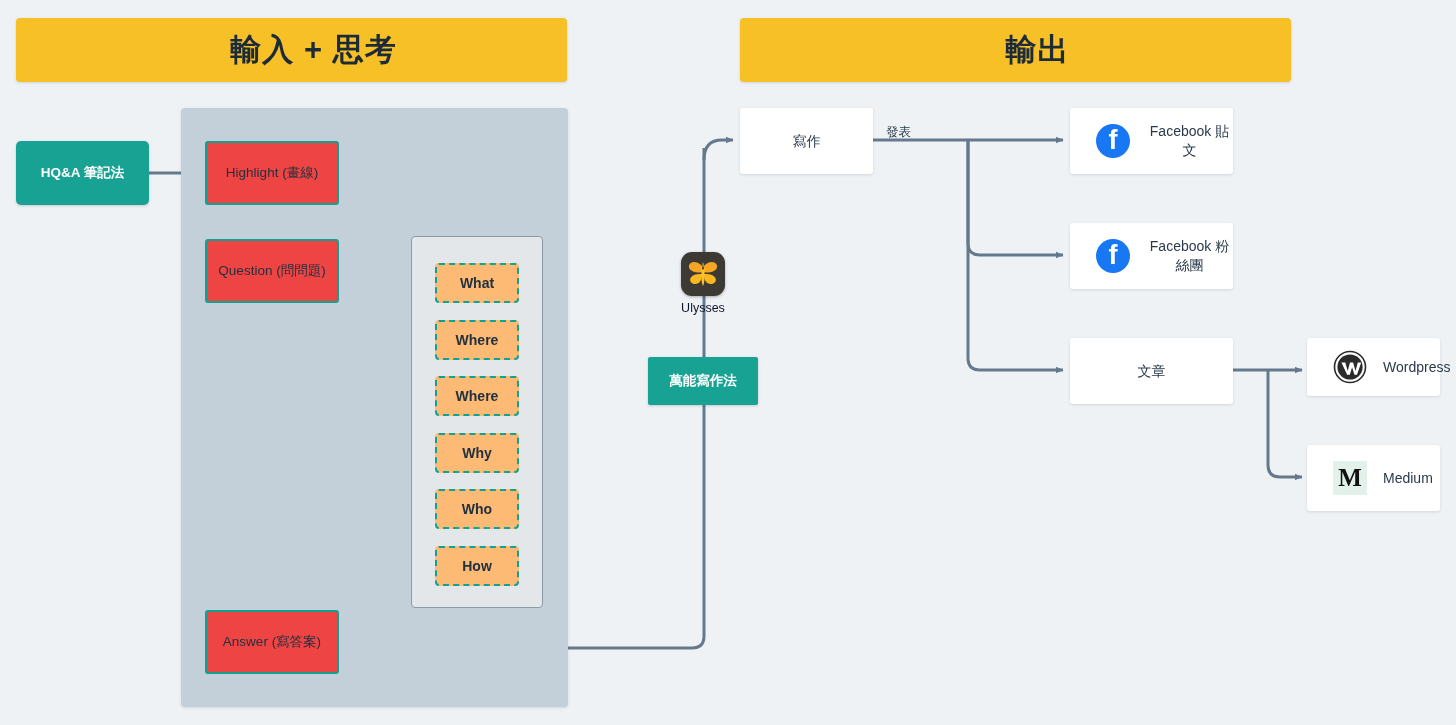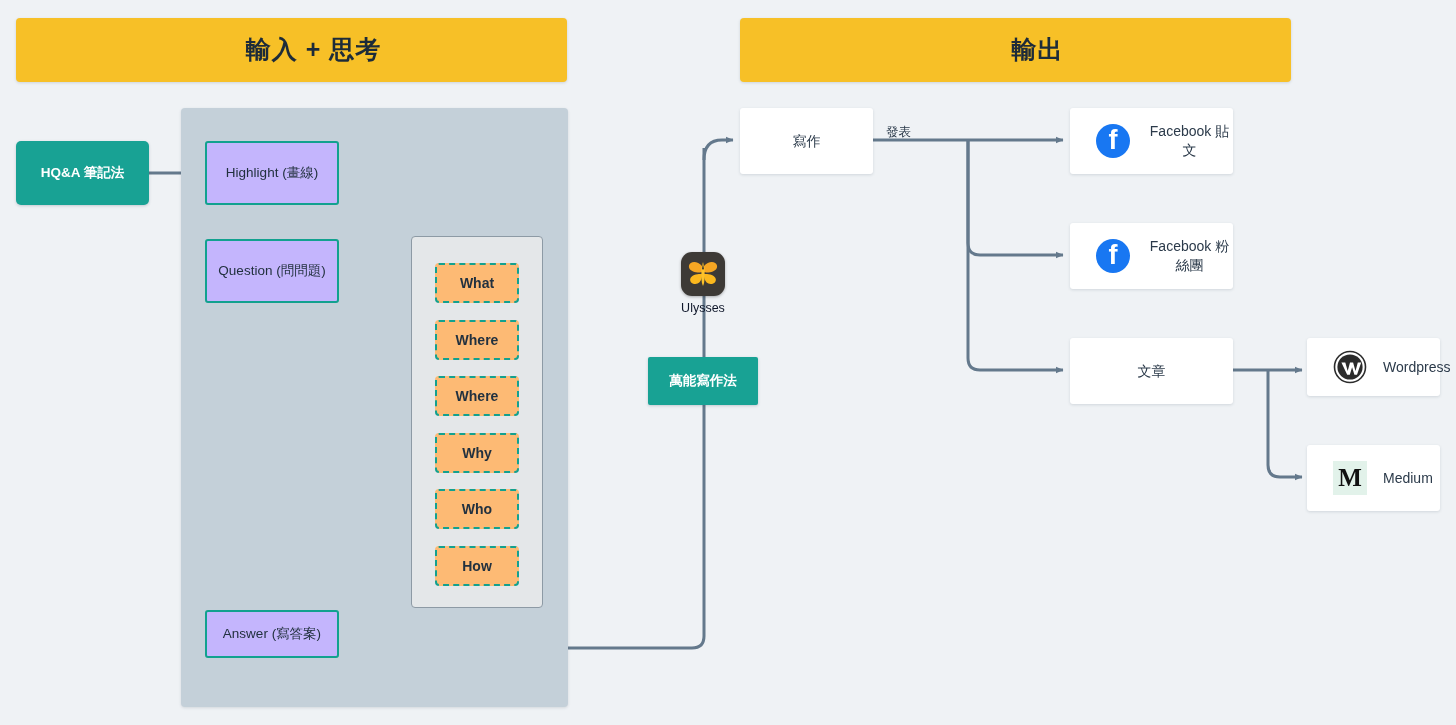--- a/index.html
+++ b/index.html
@@ -16,41 +16,41 @@
 
   
   .node { position: absolute; z-index: 2; display: flex; align-items: center;
           justify-content: center; text-align: center; line-height: 1.35; }
 
   
   .banner {
     background: #f7c027;
     border-radius: 4px;
     color: #1d2b39;
-    font-size: 25px;
+    font-size: 31px;
     font-weight: 700;
     letter-spacing: 1px;
     box-shadow: 0 1px 3px rgba(40,60,80,.16);
     padding-left: 44px;
   }
 
   
   .teal-solid {
     background: #18a294;
     color: #ffffff;
     font-size: 13.5px;
     font-weight: 700;
     border-radius: 5px;
     box-shadow: 0 1px 3px rgba(40,60,80,.22);
   }
   .teal-solid.sq { border-radius: 2px; }
 
   
   .teal-pale {
-    background: #c4b5fd;
+    background: #ef4444;
     border: 2px solid #12a18f;
     color: #22313f;
     font-size: 13.5px;
     border-radius: 3px;
   }
 
   
   .grey-panel {
     background: #c4d0d9;
     border-radius: 4px;
@@ -158,21 +158,21 @@
   <div class="node banner" style="left:740px; top:18px; width:551px; height:64px;">輸出</div>
 
   <div class="node grey-panel" style="left:181px; top:108px; width:387px; height:599px;"></div>
 
   <div class="node teal-solid" style="left:16px; top:141px; width:133px; height:64px;">HQ&amp;A 筆記法</div>
 
   <div class="node teal-pale" style="left:205px; top:141px; width:134px; height:64px;">Highlight (畫線)</div>
 
   <div class="node teal-pale" style="left:205px; top:239px; width:134px; height:64px;">Question (問問題)</div>
 
-  <div class="node teal-pale" style="left:205px; top:610px; width:134px; height:48px;">Answer (寫答案)</div>
+  <div class="node teal-pale" style="left:205px; top:610px; width:134px; height:64px;">Answer (寫答案)</div>
 
   <div class="node inner-panel" style="left:411px; top:236px; width:132px; height:372px;"></div>
 
   <div class="node dashed-chip" style="left:435px; top:263px; width:84px; height:40px;">What</div>
   <div class="node dashed-chip" style="left:435px; top:320px; width:84px; height:40px;">Where</div>
   <div class="node dashed-chip" style="left:435px; top:376px; width:84px; height:40px;">Where</div>
   <div class="node dashed-chip" style="left:435px; top:433px; width:84px; height:40px;">Why</div>
   <div class="node dashed-chip" style="left:435px; top:489px; width:84px; height:40px;">Who</div>
   <div class="node dashed-chip" style="left:435px; top:546px; width:84px; height:40px;">How</div>
 

